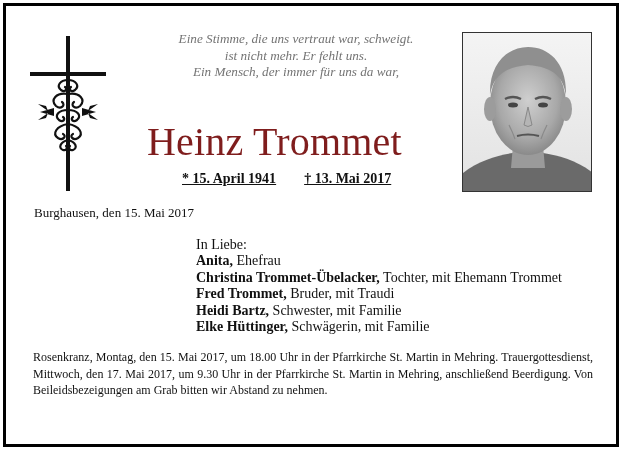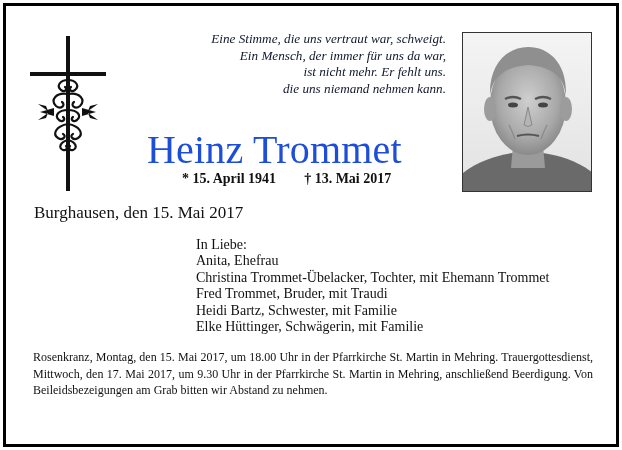--- a/index.html
+++ b/index.html
@@ -10,46 +10,46 @@
       position: absolute; left: 3px; top: 3px; width: 616px; height: 444px;
       border: 3px solid #000; background: #fff;
     }
 
     .cross {
       position: absolute; left: 30px; top: 36px; width: 76px; height: 155px;
     }
 
     .poem {
       position: absolute; right: 176px; top: 31px; width: 300px;
-      text-align: right; font-style: italic; font-size: 13.2px; line-height: 16.6px; color: #0f172a;
+      text-align: center; font-style: italic; font-size: 13.2px; line-height: 16.6px; color: #737373;
     }
 
     .name {
       position: absolute; left: 147px; top: 120px; width: 292px;
-      font-size: 40px; line-height: 44px; letter-spacing: 0.2px; color: #1d4ed8; white-space: nowrap; margin-top: 8px;
+      font-size: 40px; line-height: 44px; letter-spacing: 0.2px; color: #7f1d1d; white-space: nowrap;
     }
 
     .dates {
-      position: absolute; left: 182px; top: 170px; font-weight: bold; font-size: 14px; line-height: 18px; white-space: nowrap;
+      position: absolute; left: 182px; top: 170px; font-weight: bold; font-size: 14px; line-height: 18px; white-space: nowrap; text-decoration: underline;
     }
     .dates .death { margin-left: 28px; }
 
     .photo {
       position: absolute; left: 462px; top: 32px; width: 130px; height: 160px;
       border: 1px solid #333; overflow: hidden; background: #efefef;
     }
 
     .place-date {
-      position: absolute; left: 34px; top: 204px; font-size: 17px; line-height: 18px; white-space: nowrap;
+      position: absolute; left: 34px; top: 204px; font-size: 13px; line-height: 18px; white-space: nowrap;
     }
 
     .mourners {
       position: absolute; left: 196px; top: 237px; font-size: 14px; line-height: 16.4px; white-space: nowrap;
     }
-    .mourners b { font-weight: normal; }
+    .mourners b { font-weight: bold; }
 
     .service {
       position: absolute; left: 33px; top: 349px; width: 560px;
       font-size: 12px; line-height: 16.6px; text-align: justify; hyphens: manual;
     }
   </style>
 </head>
 <body>
 
 <div class="frame"></div>
@@ -68,23 +68,22 @@
     <path d="M38 88 C50 90 54 98 48 102 C43 105 39 100 43 98"></path>
     <path d="M38 104 C30 106 28 112 33 114 C36 115 38 112 36 110"></path>
     <path d="M38 104 C46 106 48 112 43 114 C40 115 38 112 40 110"></path>
   </g>
   <path d="M24 72 L10 76 L24 80 Z M16 70 L8 68 L18 75 Z M16 82 L8 84 L18 77 Z" fill="#111"></path>
   <path d="M52 72 L66 76 L52 80 Z M60 70 L68 68 L58 75 Z M60 82 L68 84 L58 77 Z" fill="#111"></path>
 </svg>
 
 <div class="poem">
   <div>Eine Stimme, die uns vertraut war, schweigt.</div>
+  <div>ist nicht mehr. Er fehlt uns.</div>
   <div>Ein Mensch, der immer für uns da war,</div>
-  <div>ist nicht mehr. Er fehlt uns.</div>
-  <div>die uns niemand nehmen kann.</div>
 </div>
 
 <div class="name">Heinz Trommet</div>
 
 <div class="dates">
   <span>* 15. April 1941</span><span class="death">† 13. Mai 2017</span>
 </div>
 
 <div class="photo" title="Portrait of Heinz Trommet">
   <svg width="130" height="160" viewBox="0 0 130 160" xmlns="http://www.w3.org/2000/svg">

